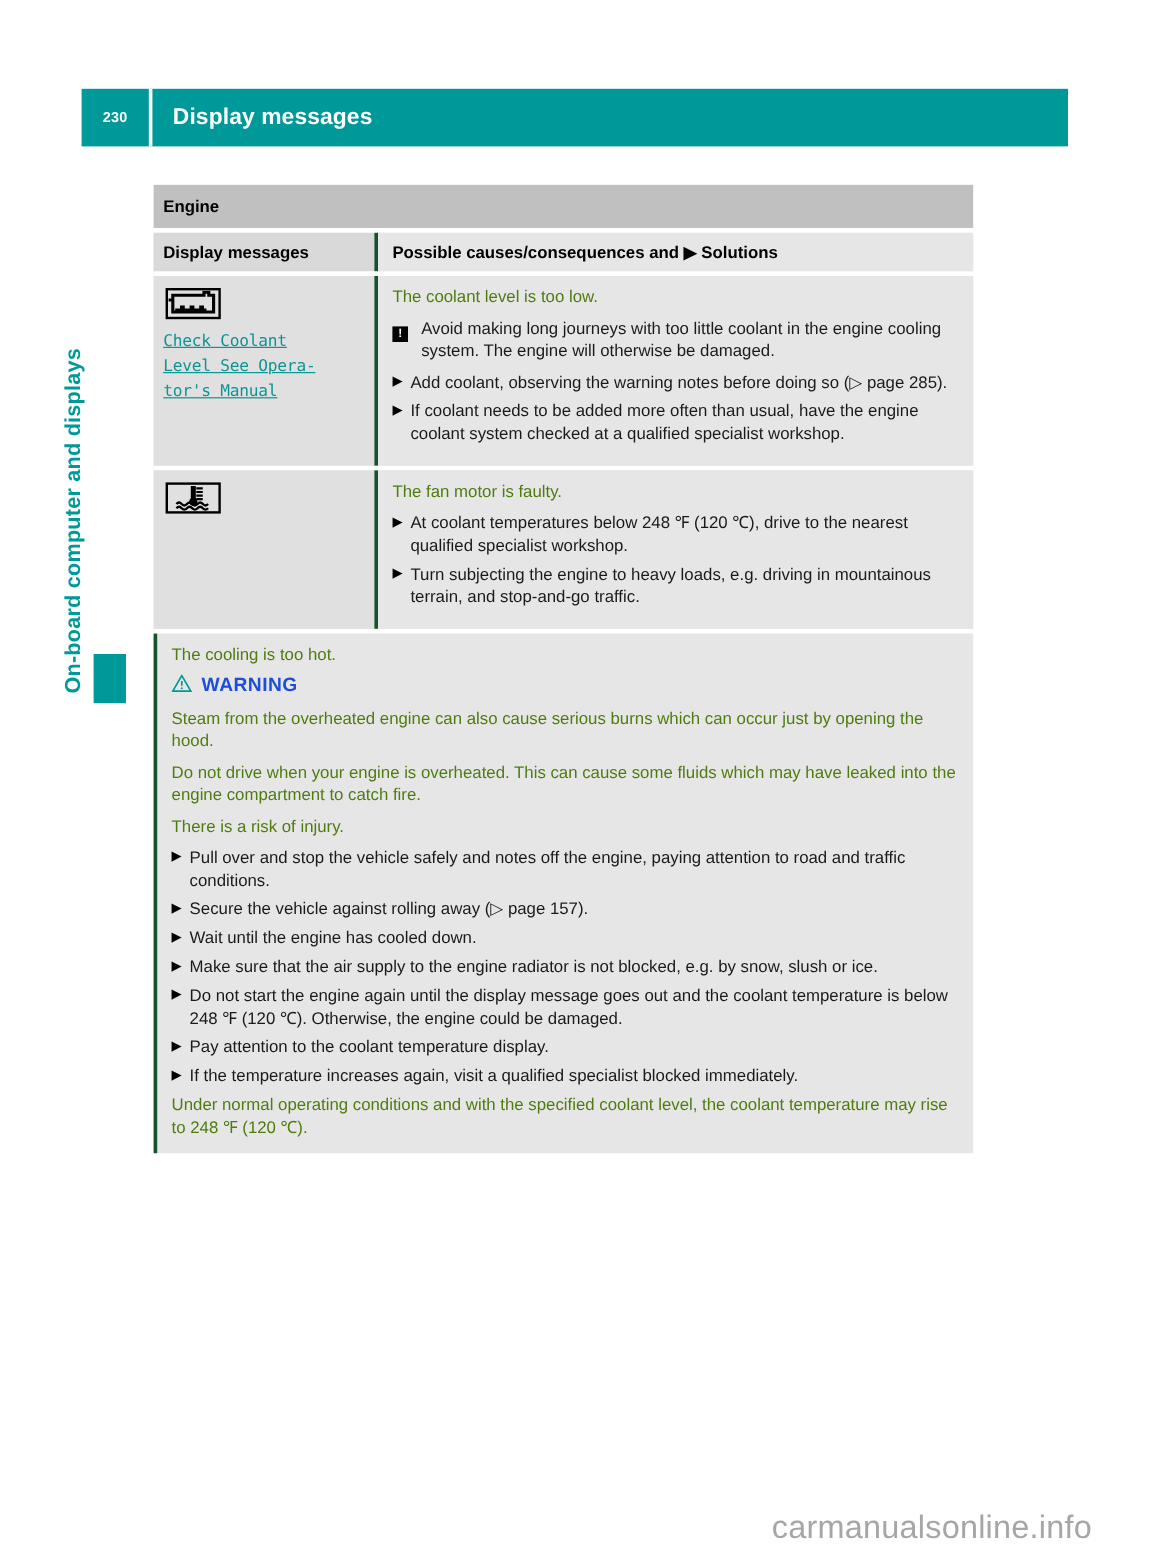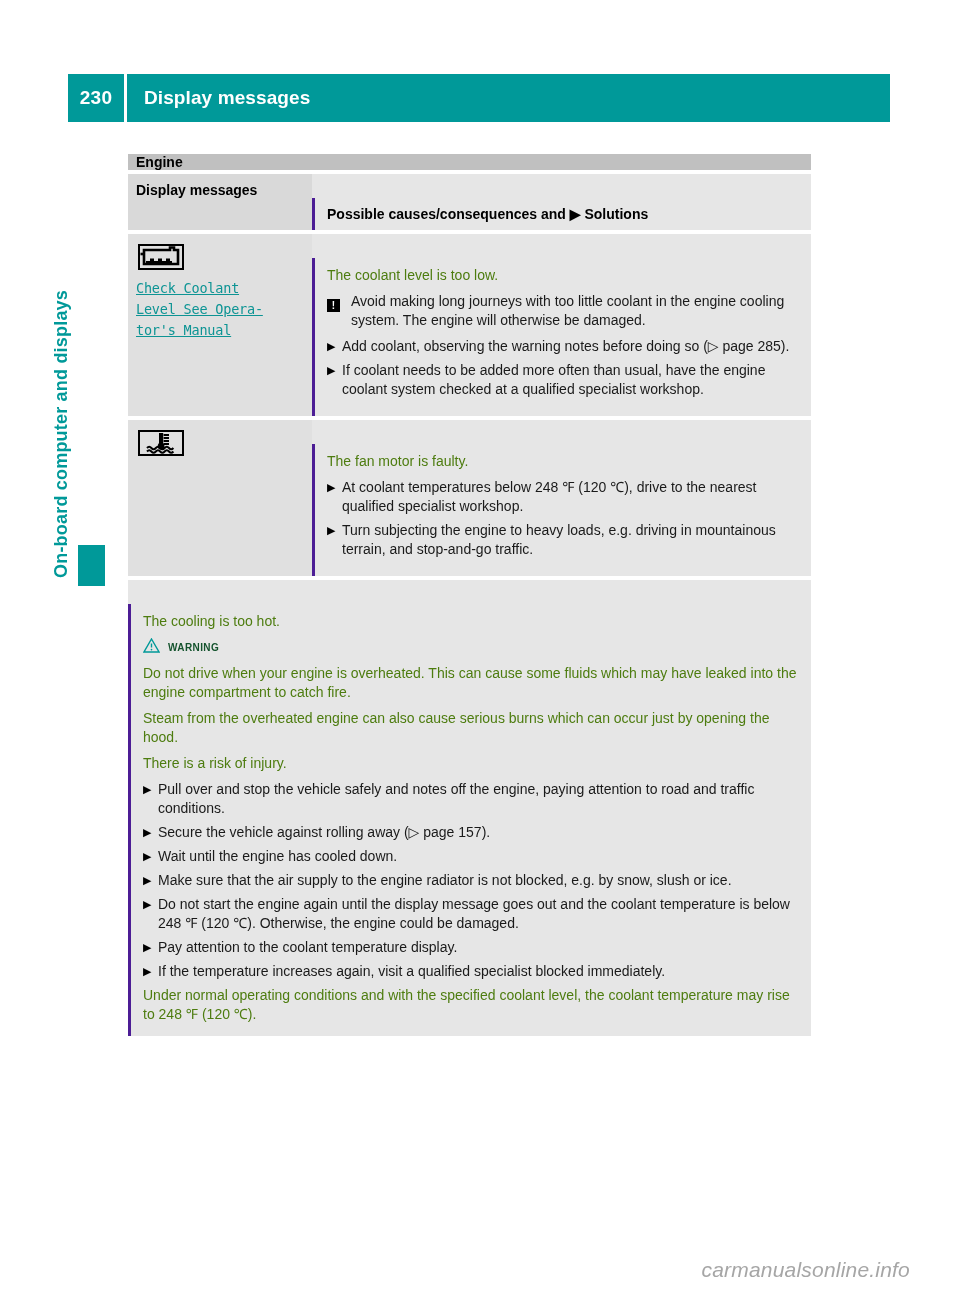--- a/index.html
+++ b/index.html
@@ -26,21 +26,21 @@
     display: flex;
     align-items: center;
   }
   #page-number {
     width: 56px;
     height: 48px;
     display: flex;
     align-items: center;
     justify-content: center;
     color: #ffffff;
-    font-size: 19px;
+    font-size: 12px;
     font-weight: bold;
     letter-spacing: 0.2px;
   }
   #header-divider {
     width: 3px;
     height: 48px;
     background: #ffffff;
   }
   #header-title {
     padding-left: 17px;
@@ -85,21 +85,21 @@
 
   
   #content-table {
     position: absolute;
     left: 128px;
     top: 154px;
     width: 683px;
   }
   .section-band {
     background: #c0c0c0;
-    height: 16px;
+    height: 36px;
     display: flex;
     align-items: center;
     padding-left: 8px;
     font-size: 14px;
     font-weight: bold;
     color: #000000;
     box-sizing: border-box;
   }
   .gap-row { height: 4px; background: #ffffff; }
 
@@ -119,22 +119,21 @@
     box-sizing: border-box;
     padding: 8px 8px 12px 8px;
     background: #e0e0e0;
     flex-shrink: 0;
   }
   .cell-right {
     flex: 1;
     box-sizing: border-box;
     padding: 8px 10px 12px 12px;
     background: #e6e6e6;
-    border-left: 3px solid #4c1d95;
-    margin-top: 24px;
+    border-left: 3px solid #14532d;
   }
   .trow.header-row .cell-left,
   .trow.header-row .cell-right {
     padding-top: 7px;
     padding-bottom: 7px;
   }
 
   .col-head {
     font-size: 14px;
     font-weight: bold;
@@ -216,37 +215,36 @@
   }
 
   
   .warn-head {
     display: flex;
     align-items: center;
     margin: 3px 0 7px 0;
   }
   .warn-head .wtri { margin-right: 8px; }
   .warn-head .wlabel {
-    color: #14532d;
-    font-size: 10px;
+    color: #1d4ed8;
+    font-size: 16px;
     font-weight: bold;
     letter-spacing: 0.4px;
   }
 
   
   #footer-watermark {
     position: absolute;
     left: 0;
     top: 1258px;
     width: 910px;
     text-align: right;
     color: #a6a6a6;
-    font-size: 21px;
+    font-size: 27px;
     letter-spacing: 0.2px;
-    font-style: italic;
   }
 </style>
 </head>
 <body>
 
 <div id="header-band">
   <div id="page-number">230</div>
   <div id="header-divider"></div>
   <div id="header-title">Display messages</div>
 </div>
@@ -332,22 +330,22 @@
         <div class="cell-right">
           <p class="para">The cooling is too hot.</p>
           <div class="warn-head">
             <span class="wtri"><svg width="17" height="15" viewBox="0 0 17 15">
                 <path d="M8.5 1 L16 14 H1 Z" fill="none" stroke="#009999" stroke-width="1.4"></path>
                 <path d="M8.5 5.5 V9.5" stroke="#009999" stroke-width="1.4"></path>
                 <circle cx="8.5" cy="11.6" r="0.85" fill="#009999"></circle>
               </svg></span>
             <span class="wlabel">WARNING</span>
           </div>
+          <p class="para">Steam from the overheated engine can also cause serious burns which can occur just by opening the hood.</p>
           <p class="para">Do not drive when your engine is overheated. This can cause some fluids which may have leaked into the engine compartment to catch fire.</p>
-          <p class="para">Steam from the overheated engine can also cause serious burns which can occur just by opening the hood.</p>
           <p class="para">There is a risk of injury.</p>
           <div class="bullet">
             <span class="marker">▶</span>
             <span class="btext">Pull over and stop the vehicle safely and notes off the engine, paying attention to road and traffic conditions.</span>
           </div>
           <div class="bullet">
             <span class="marker">▶</span>
             <span class="btext">Secure the vehicle against rolling away (▷ page 157).</span>
           </div>
           <div class="bullet">

